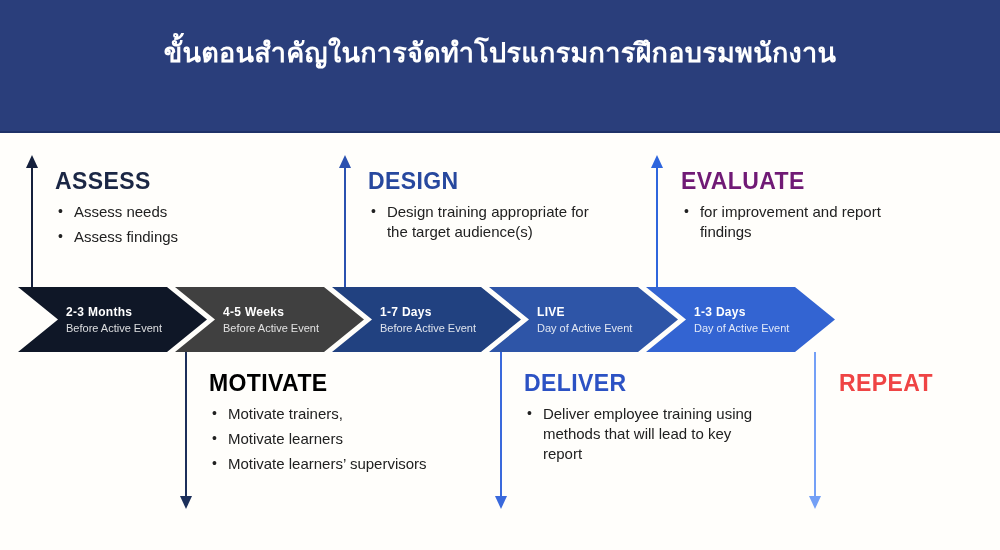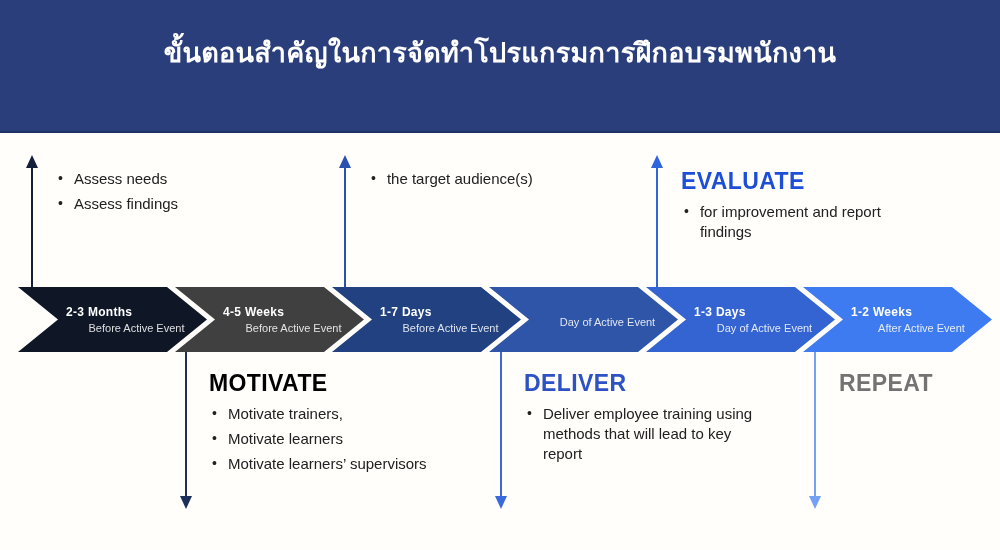--- a/index.html
+++ b/index.html
@@ -82,21 +82,20 @@
     font-size: 12px;
     font-weight: 700;
     letter-spacing: 0.3px;
     line-height: 1;
   }
   .segment-sublabel {
     margin-top: 5px;
     font-size: 11px;
     color: rgba(255,255,255,0.85);
     line-height: 1;
-    text-align: center;
   }
 
   
   .callout {
     position: absolute;
     z-index: 4;
   }
   .callout-title {
     margin: 0 0 8px 0;
     font-size: 23px;
@@ -180,58 +179,58 @@
     </div>
     <div class="segment" style="background-color: #404040;">
       <span class="segment-label">4-5 Weeks</span>
       <span class="segment-sublabel">Before Active Event</span>
     </div>
     <div class="segment" style="background-color: rgb(33, 65, 128);">
       <span class="segment-label">1-7 Days</span>
       <span class="segment-sublabel">Before Active Event</span>
     </div>
     <div class="segment" style="background-color: rgb(46, 85, 167);">
+      <span class="segment-label">LIVE</span>
       <span class="segment-sublabel">Day of Active Event</span>
     </div>
     <div class="segment" style="background-color: rgb(51, 100, 210);">
       <span class="segment-label">1-3 Days</span>
       <span class="segment-sublabel">Day of Active Event</span>
     </div>
-    <div class="segment" style="background-color: rgb(63, 123, 240);">
-      <span class="segment-label">1-2 Weeks</span>
-      <span class="segment-sublabel">After Active Event</span>
-    </div>
   </div>
 
   <section class="callout" id="callout-assess">
+    <h2 class="callout-title" style="color: rgb(27, 39, 69);">ASSESS</h2>
     <ul class="bullet-list">
       <li class="bullet-item">
         <span class="bullet-dot">•</span>
         <span><span class="bullet-line">Assess needs</span></span>
       </li>
       <li class="bullet-item">
         <span class="bullet-dot">•</span>
         <span><span class="bullet-line">Assess findings</span></span>
       </li>
     </ul>
   </section>
 
   <section class="callout" id="callout-design">
+    <h2 class="callout-title" style="color: rgb(39, 72, 158);">DESIGN</h2>
     <ul class="bullet-list">
       <li class="bullet-item">
         <span class="bullet-dot">•</span>
         <span>
+          <div class="bullet-line">Design training appropriate for</div>
           <div class="bullet-line">the target audience(s)</div>
         </span>
       </li>
     </ul>
   </section>
 
   <section class="callout" id="callout-evaluate">
-    <h2 class="callout-title" style="color: #1d4ed8;">EVALUATE</h2>
+    <h2 class="callout-title" style="color: #701a75;">EVALUATE</h2>
     <ul class="bullet-list">
       <li class="bullet-item">
         <span class="bullet-dot">•</span>
         <span>
           <div class="bullet-line">for improvement and report</div>
           <div class="bullet-line">findings</div>
         </span>
       </li>
     </ul>
   </section>
@@ -262,16 +261,16 @@
         <span>
           <div class="bullet-line">Deliver employee training using</div>
           <div class="bullet-line">methods that will lead to key</div>
           <div class="bullet-line">report</div>
         </span>
       </li>
     </ul>
   </section>
 
   <section class="callout" id="callout-repeat">
-    <h2 class="callout-title" style="color: #737373;">REPEAT</h2>
+    <h2 class="callout-title" style="color: #ef4444;">REPEAT</h2>
   </section>
 
 </div>
 
 </body></html>

